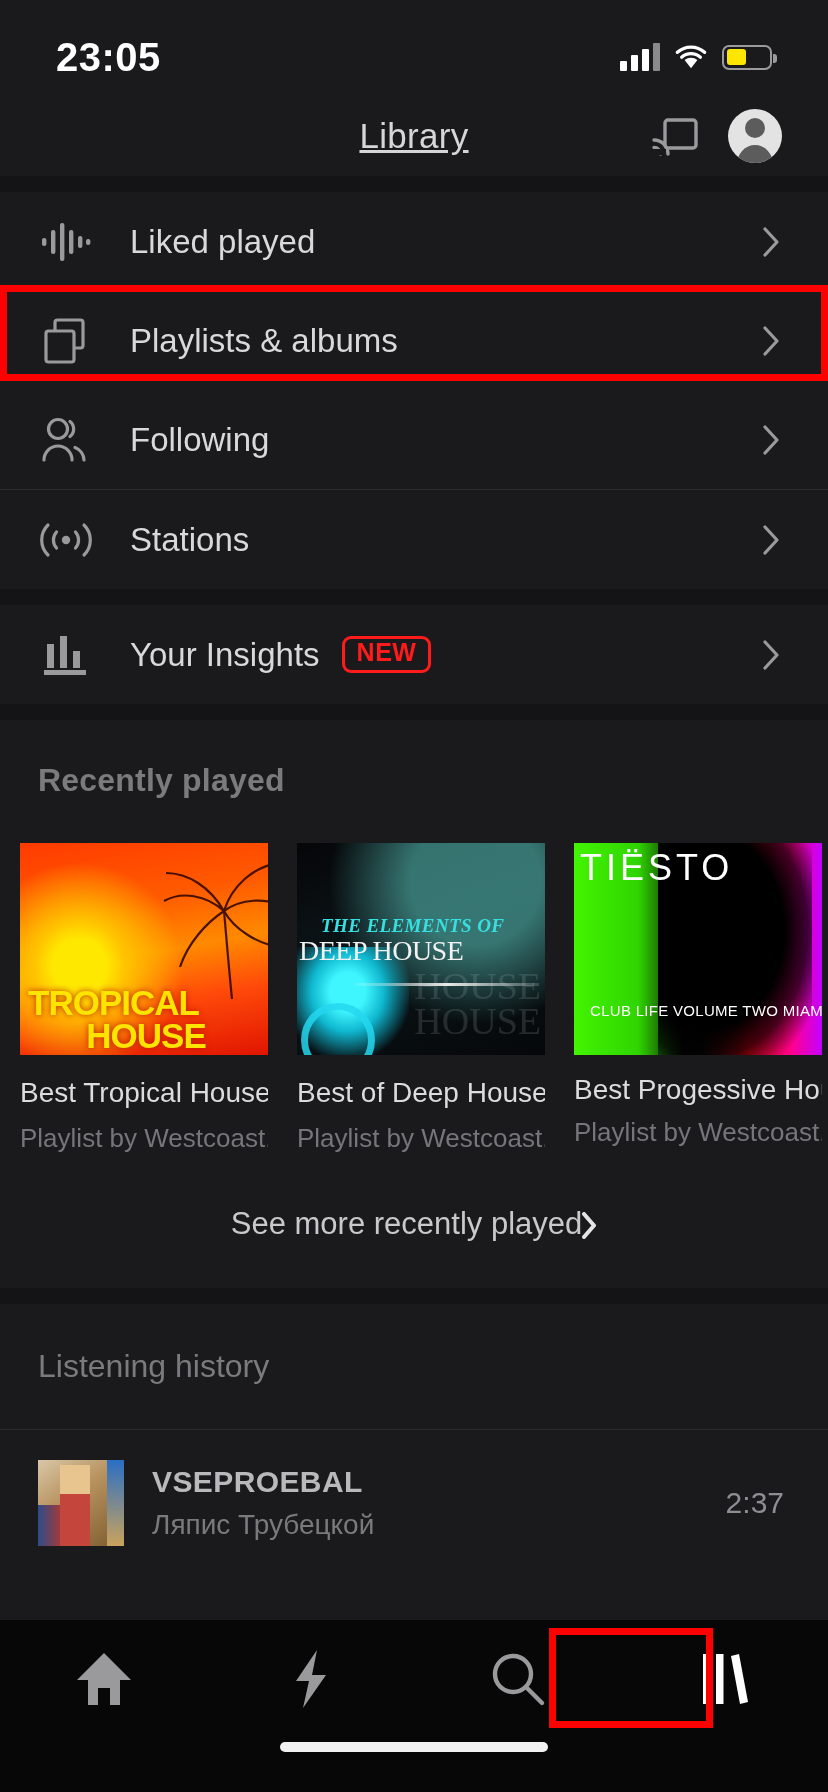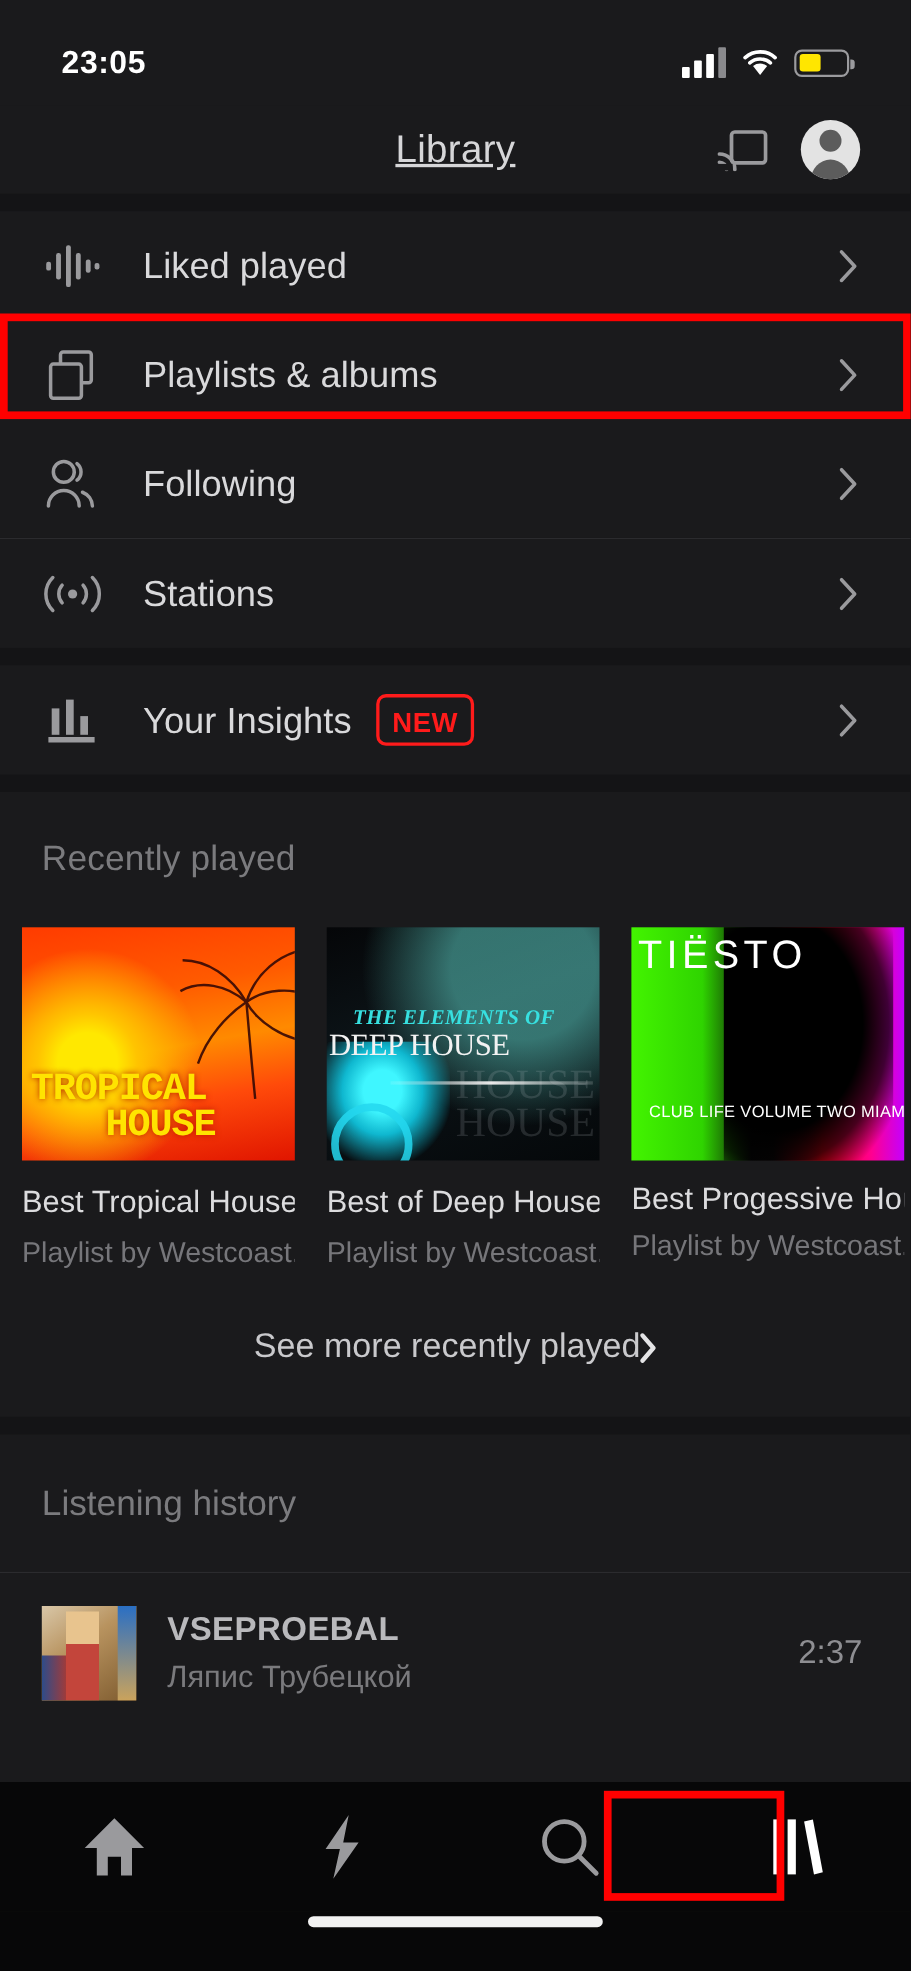--- a/index.html
+++ b/index.html
@@ -17,21 +17,21 @@
   }
 
   
   .statusbar {
     height: 96px; flex: 0 0 96px;
     background: #1a1a1c;
     display: flex; align-items: center; justify-content: space-between;
     padding: 18px 56px 0 56px;
   }
   .status-time {
-    color: #fff; font-size: 29px; font-weight: 600; letter-spacing: .5px;
+    color: #fff; font-size: 40px; font-weight: 600; letter-spacing: .5px;
   }
   .status-right { display: flex; align-items: center; gap: 14px; }
   .sig { display: flex; align-items: flex-end; gap: 4px; height: 28px; }
   .sig i { display: block; width: 7px; background: #fff; border-radius: 1px; }
   .sig i:nth-child(1){height:10px}
   .sig i:nth-child(2){height:16px}
   .sig i:nth-child(3){height:22px}
   .sig i:nth-child(4){height:28px; background:#8a8a8d}
   .wifi { position: relative; width: 34px; height: 26px; }
   .wifi svg { width: 34px; height: 26px; display:block; }
@@ -86,31 +86,31 @@
     width:72px; flex:0 0 72px; display:flex; align-items:center; justify-content:center;
     color:#9a9a9d;
   }
   .nav-icon svg { display:block; }
   .nav-label {
     color:#d9d9db; font-size:33px; font-weight:400; margin-left:28px; white-space:nowrap;
   }
   .badge-new {
     margin-left:22px; border:3px solid #ff1b1b; border-radius:9px;
     color:#ff1b1b; font-size:25px; font-weight:700; letter-spacing:.5px;
-    padding:11px 12px 5px; line-height:1;
+    padding:1px 12px 5px; line-height:1;
   }
   .chev-right {
     position:absolute; right:48px; top:50%; transform:translateY(-50%);
     width:17px; height:30px;
   }
   .chev-right svg { display:block; }
 
   
   .section-title {
-    color:#7b7b7e; font-size:32px; font-weight:400;
+    color:#7b7b7e; font-size:32px; font-weight:700;
     padding:42px 0 0 38px; letter-spacing:.2px;
   }
   .cards {
     display:flex; gap:29px; padding:44px 0 0 20px; overflow:hidden;
   }
   .card { width:248px; flex:0 0 248px; }
   .card-art {
     width:248px; height:212px; position:relative; overflow:hidden; background:#111;
   }
   .card-title {
@@ -122,23 +122,23 @@
   
   .art-tropical {
     background:
       radial-gradient(circle at 24% 58%, #ffe800 0 12%, #ffc400 20%, rgba(255,120,0,0) 46%),
       linear-gradient(170deg,#ff3b00 0%,#ff5a00 30%,#ff8a00 52%,#ff4a0a 72%,#e01500 100%);
   }
   .art-tropical .palm {
     position:absolute; right:-18px; top:6px; width:150px; height:150px;
   }
   .art-tropical .txt {
-    position:absolute; left:8px; right:4px; bottom:14px;
+    position:absolute; left:8px; right:4px; bottom:2px;
     color:#ffe400; font-size:35px; font-weight:800; line-height:.96;
-    font-family:Liberation Mono, monospace; letter-spacing:-1px;
+    font-family:Liberation Sans, sans-serif; letter-spacing:-1px;
     text-shadow:0 0 6px rgba(180,20,0,.9);
   }
   .art-tropical .txt .l2 { display:block; text-align:center; }
   
   .art-deep {
     background:
       radial-gradient(ellipse at 72% 18%, rgba(90,200,190,.55) 0 26%, rgba(20,40,50,0) 58%),
       linear-gradient(160deg,#050608 0%,#0c1418 40%,#05080a 100%);
   }
   .art-deep .eoh {

